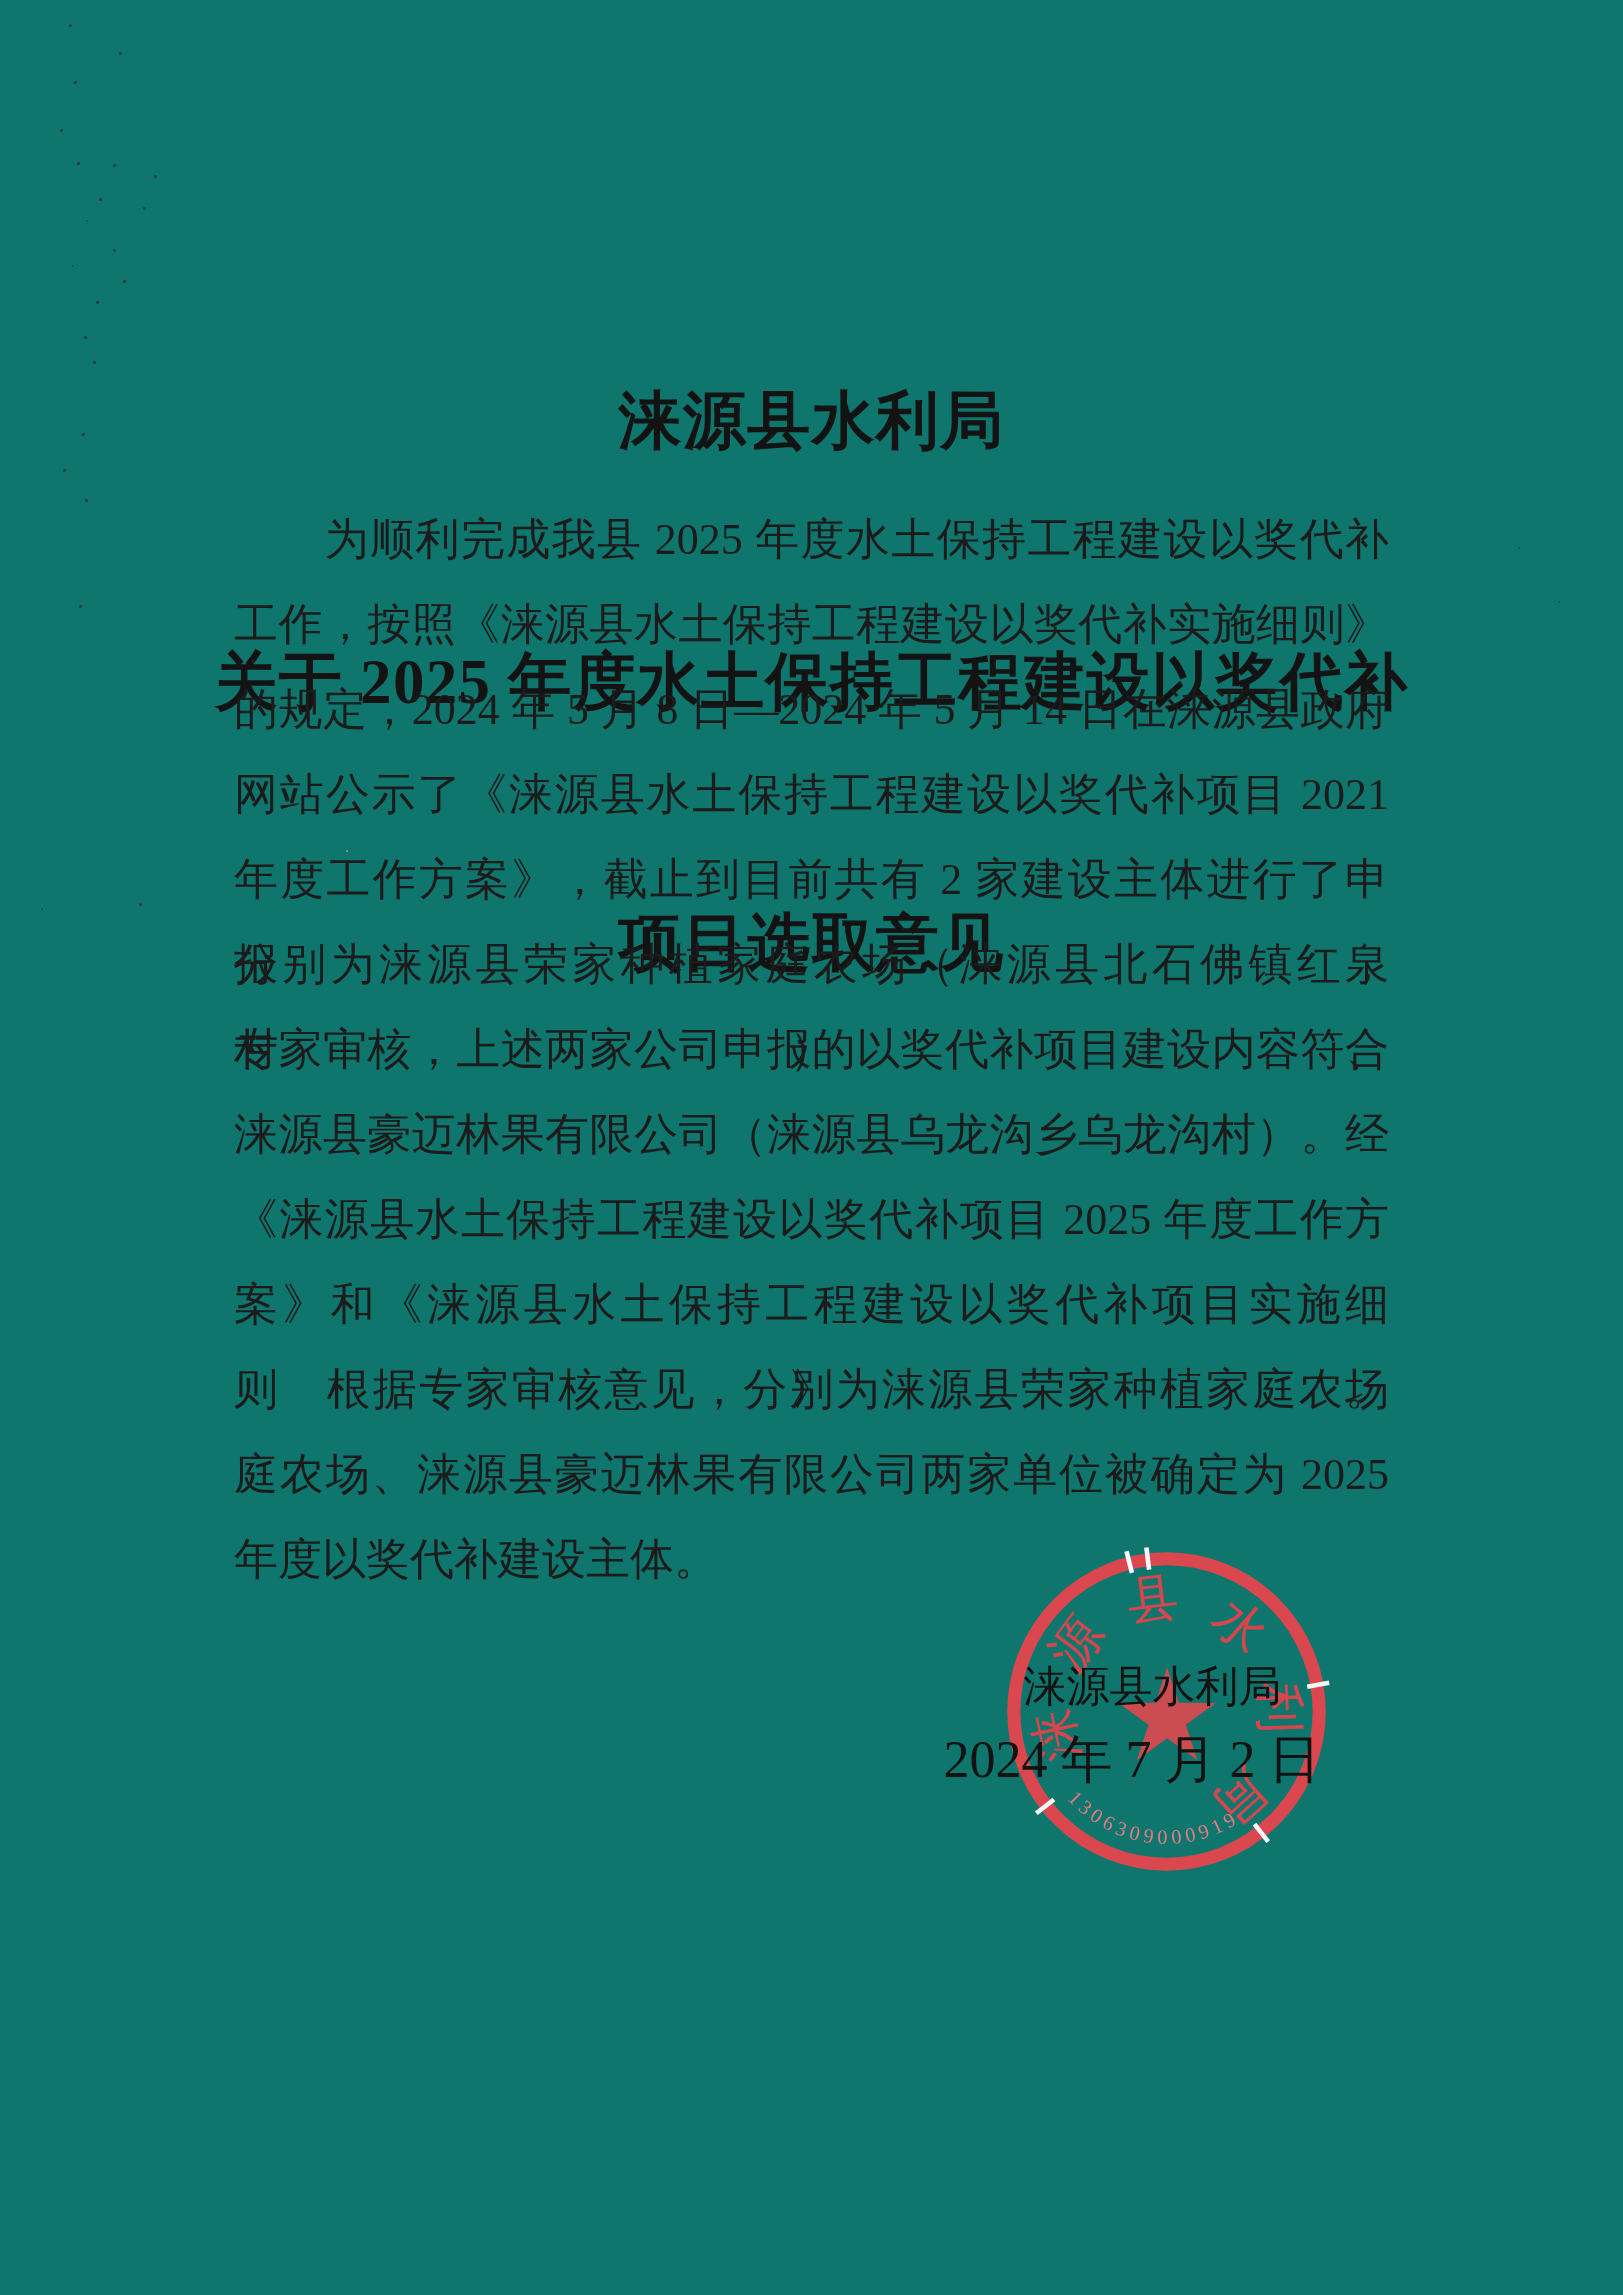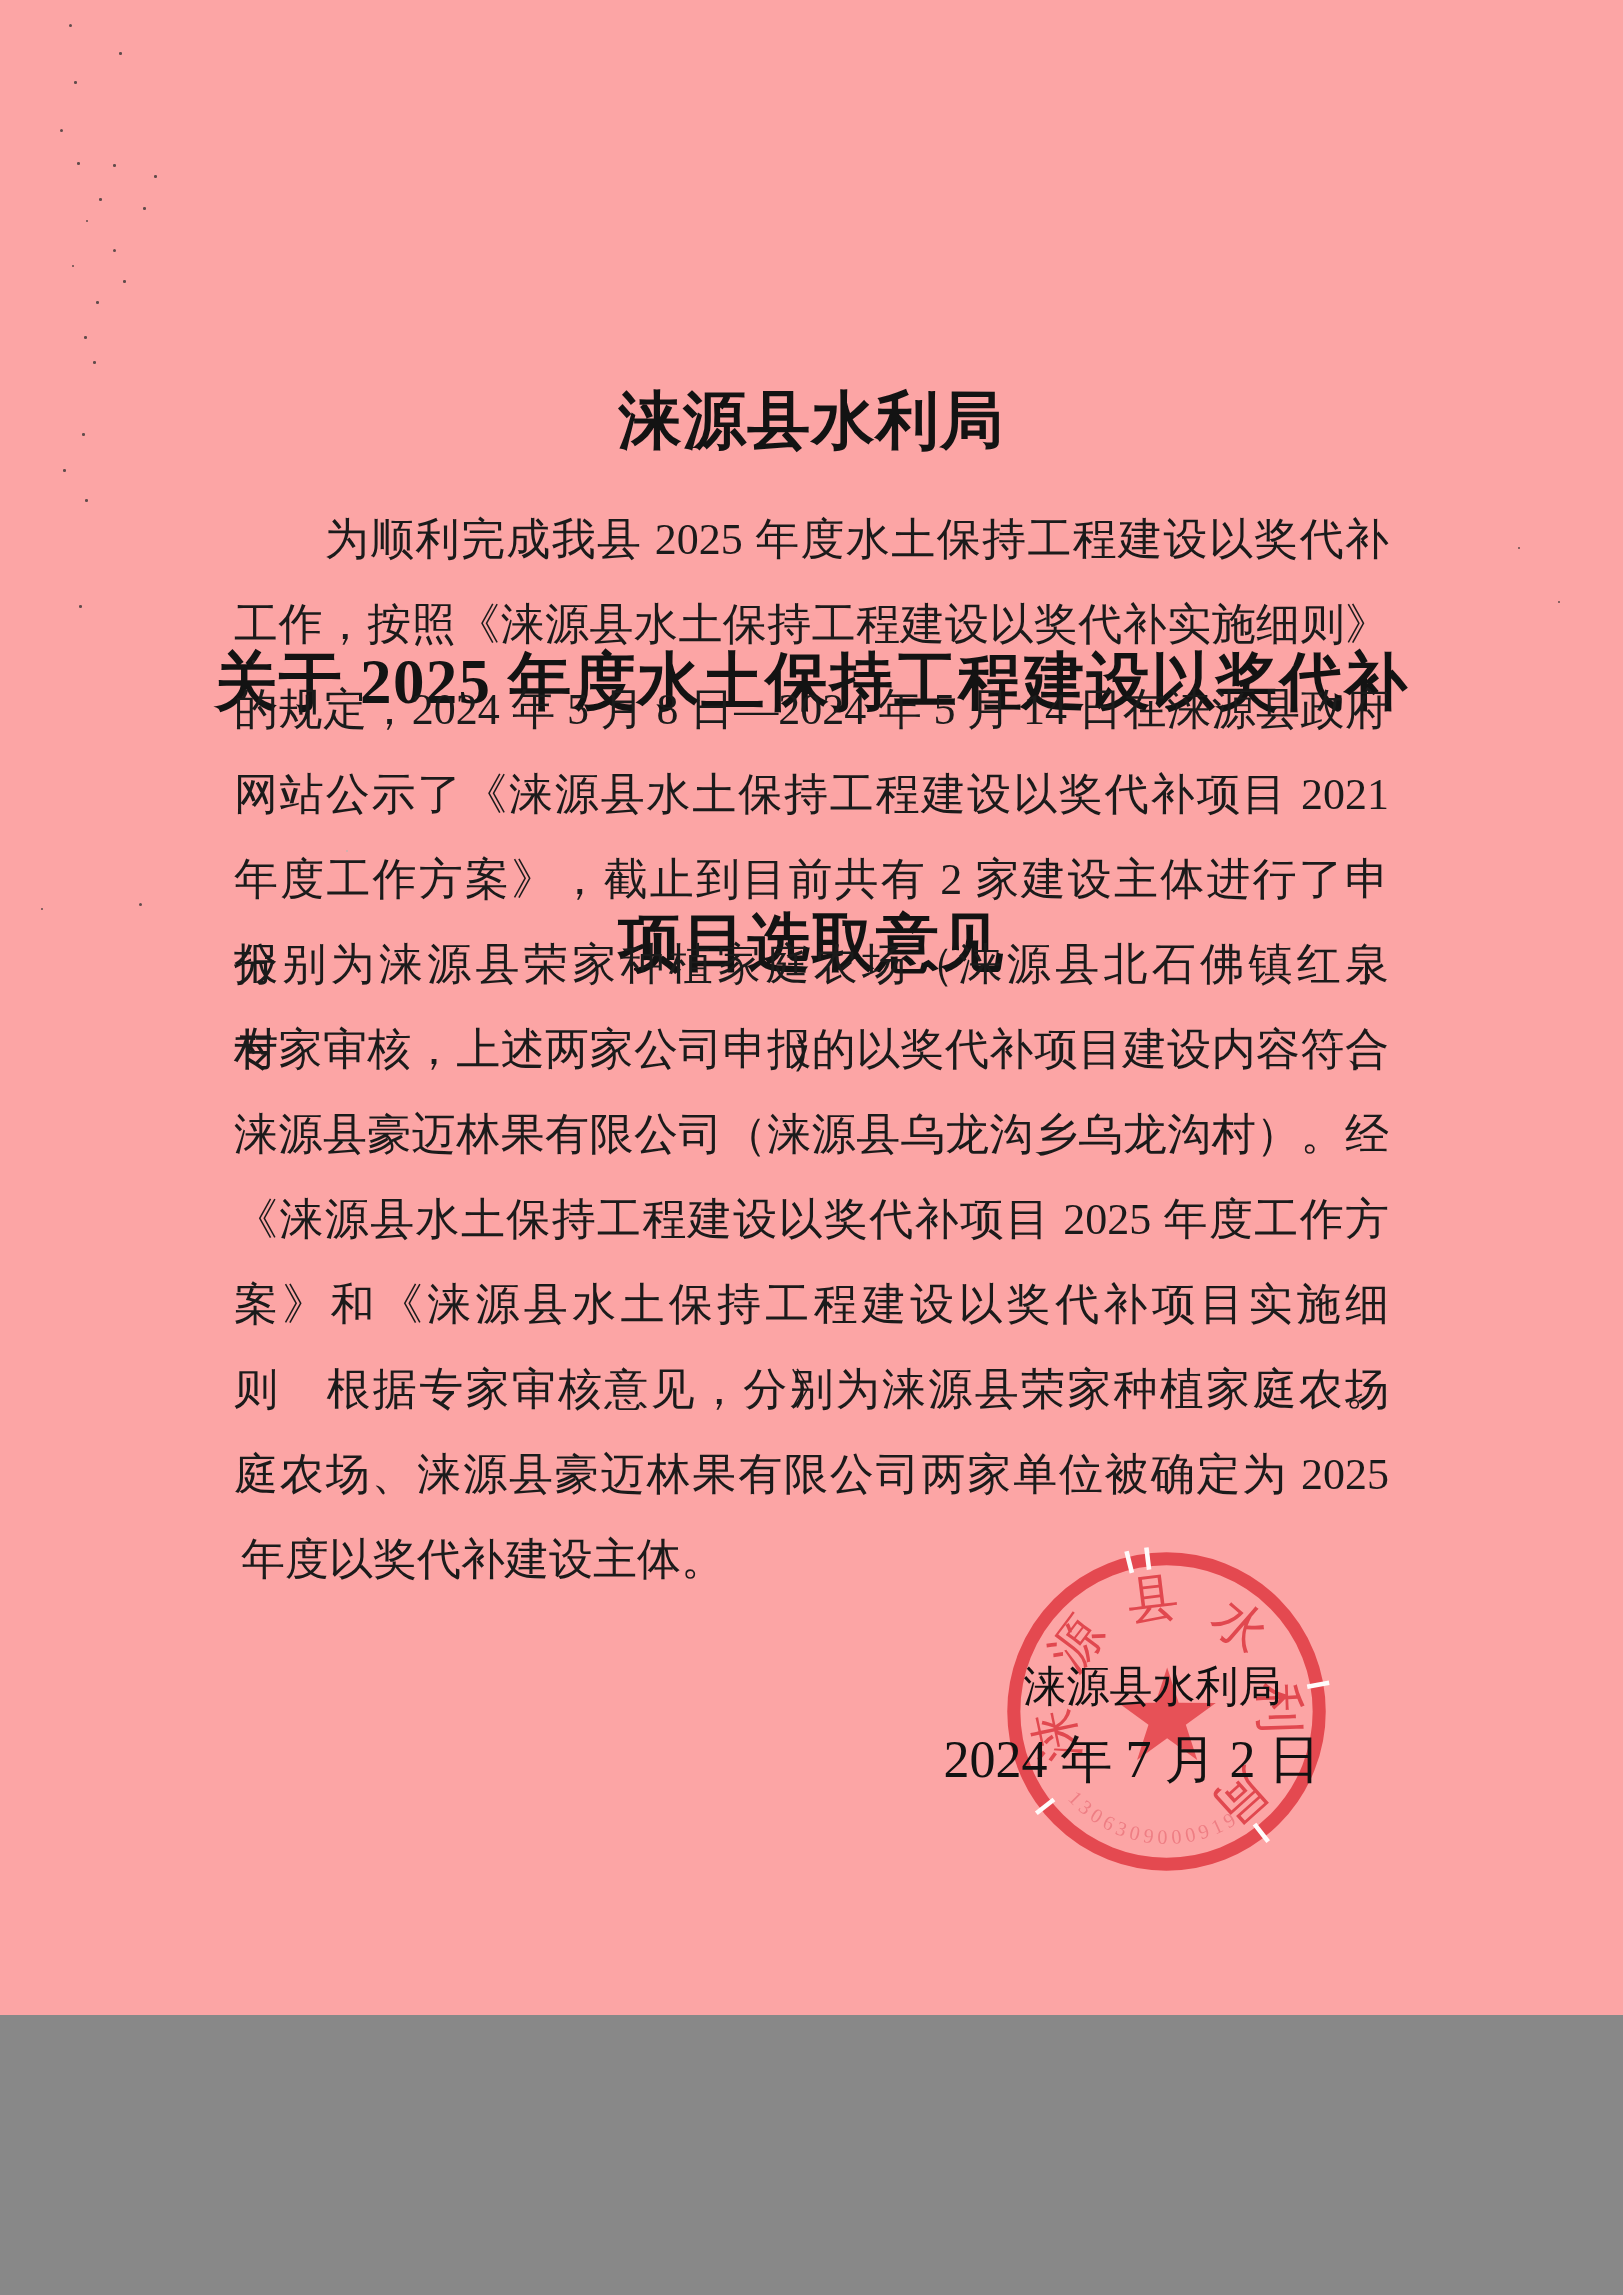--- a/index.html
+++ b/index.html
@@ -1,19 +1,19 @@
 <!DOCTYPE html>
 <html style="font-size:10.5px"><head>
 <meta charset="utf-8">
 <style>
   html,body{margin:0;padding:0;background:#888;}
   .page{
     position:relative;
-    width:1623px;height:2015px;
-    background:#fca5a5;
+    width:1623px;height:2295px;
+    background:#0f766e;
     overflow:hidden;
     font-family:"Liberation Serif","DejaVu Serif",serif;
     color:#171717;
     text-decoration:underline;
   }
   
   .title{
     position:absolute;top:204px;left:118px;right:118px;
     text-align:center;
     font-weight:700;
@@ -33,21 +33,20 @@
     height:85px;
     line-height:85px;
     white-space:pre-wrap;
     text-align:justify;
     text-align-last:justify;
     overflow:visible;
   }
   .bline.no-just{
     text-align:right;
     text-align-last:left;
-    margin-left:7px;
   }
   
   .sig-org{
     position:absolute;top:1664px;left:956px;width:393px;
     text-align:center;
     font-size:43px;line-height:46px;
     color:#121212;
     z-index:3;
     white-space:pre-wrap;
   }

